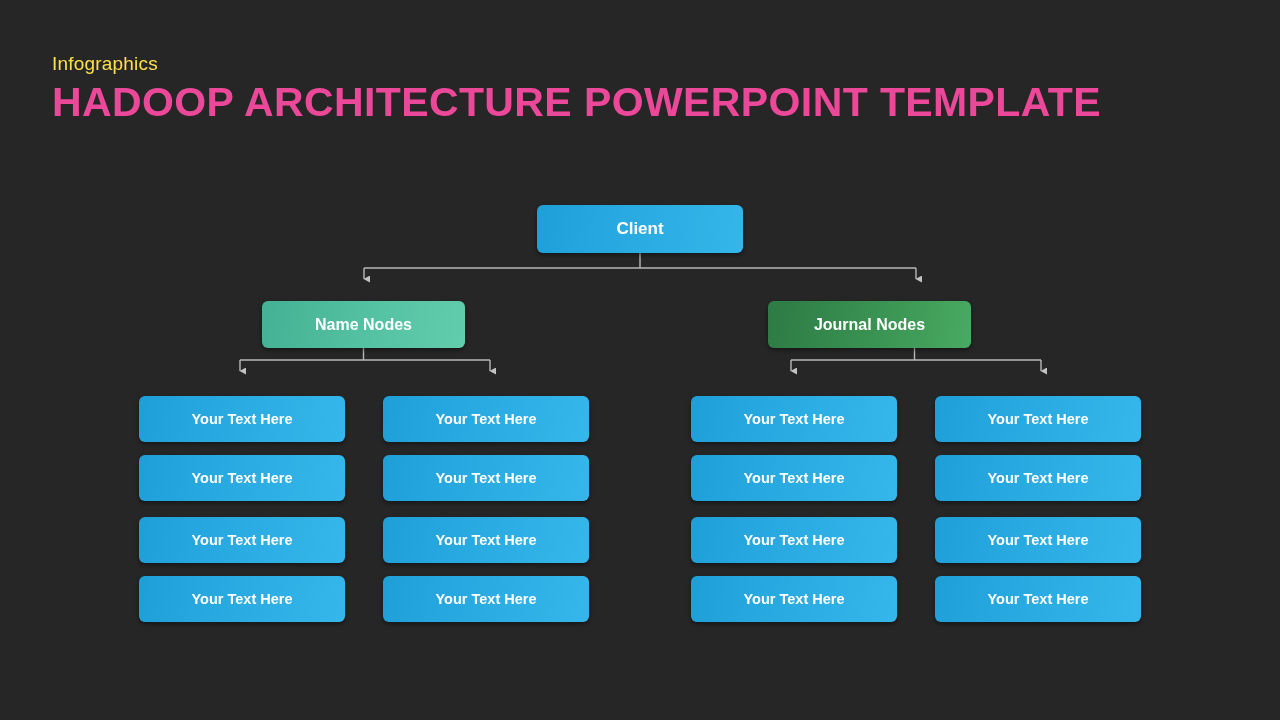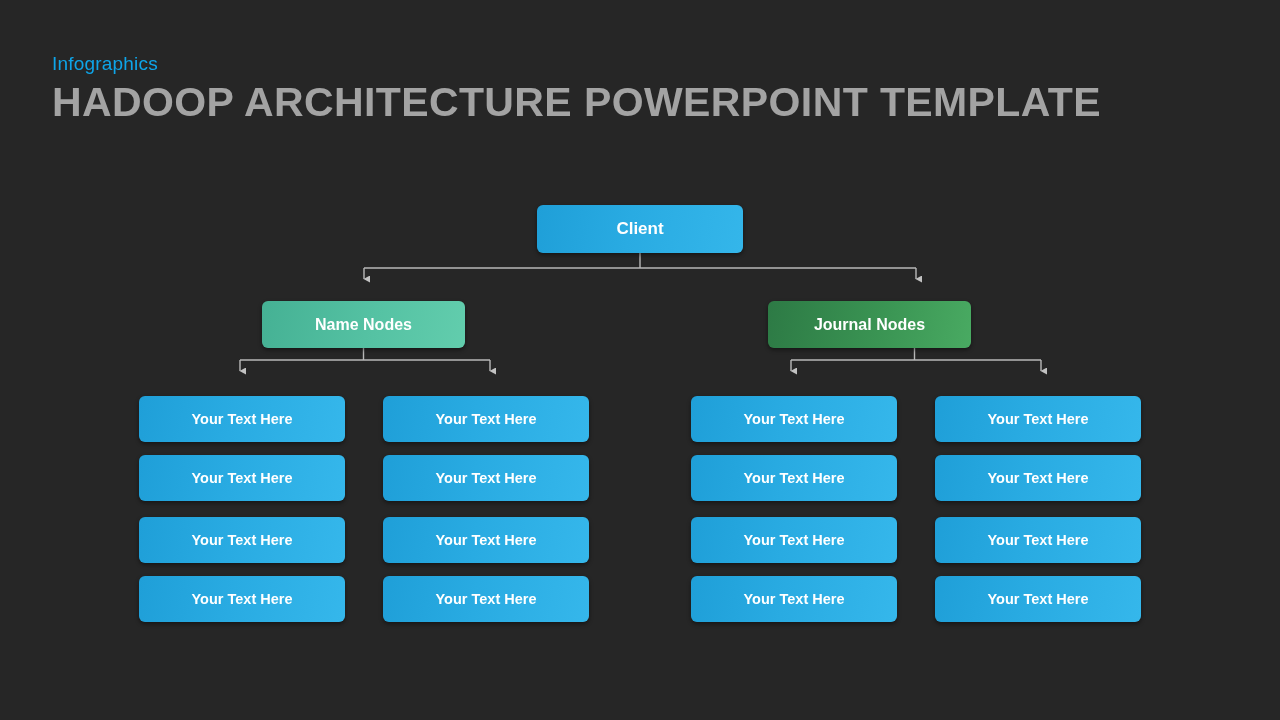--- a/index.html
+++ b/index.html
@@ -16,30 +16,30 @@
   }
 
   
   #header {
     position: absolute;
     left: 52px;
     top: 54px;
   }
   #kicker {
     font-size: 19px;
-    color: #0ea5e9;
+    color: #fde047;
     letter-spacing: 0.2px;
     line-height: 1;
     margin: 0 0 9px 0;
     font-weight: 400;
   }
   #page-title {
     font-size: 41px;
     font-weight: bold;
-    color: #a3a3a3;
+    color: #ec4899;
     letter-spacing: 0.4px;
     line-height: 1;
     margin: 0;
     white-space: nowrap;
   }
 
   
   #diagram {
     position: absolute;
     left: 0;

